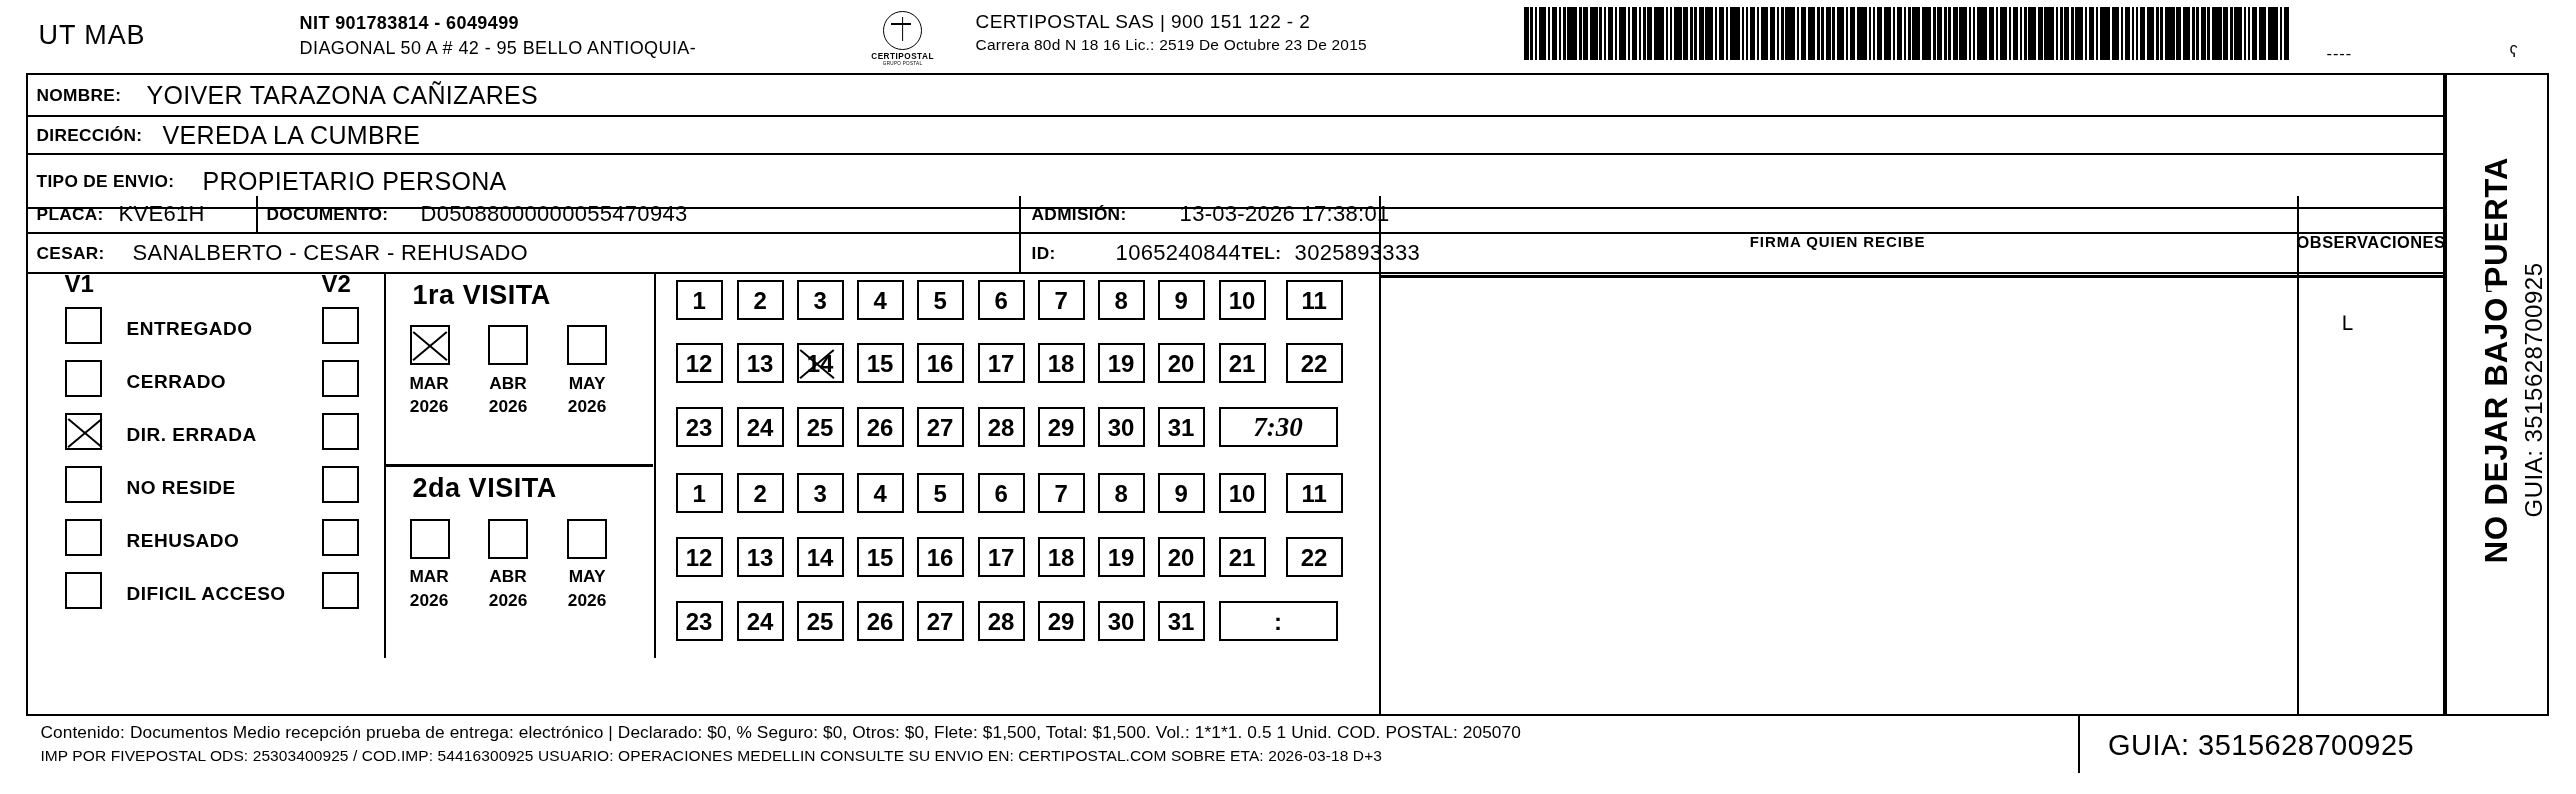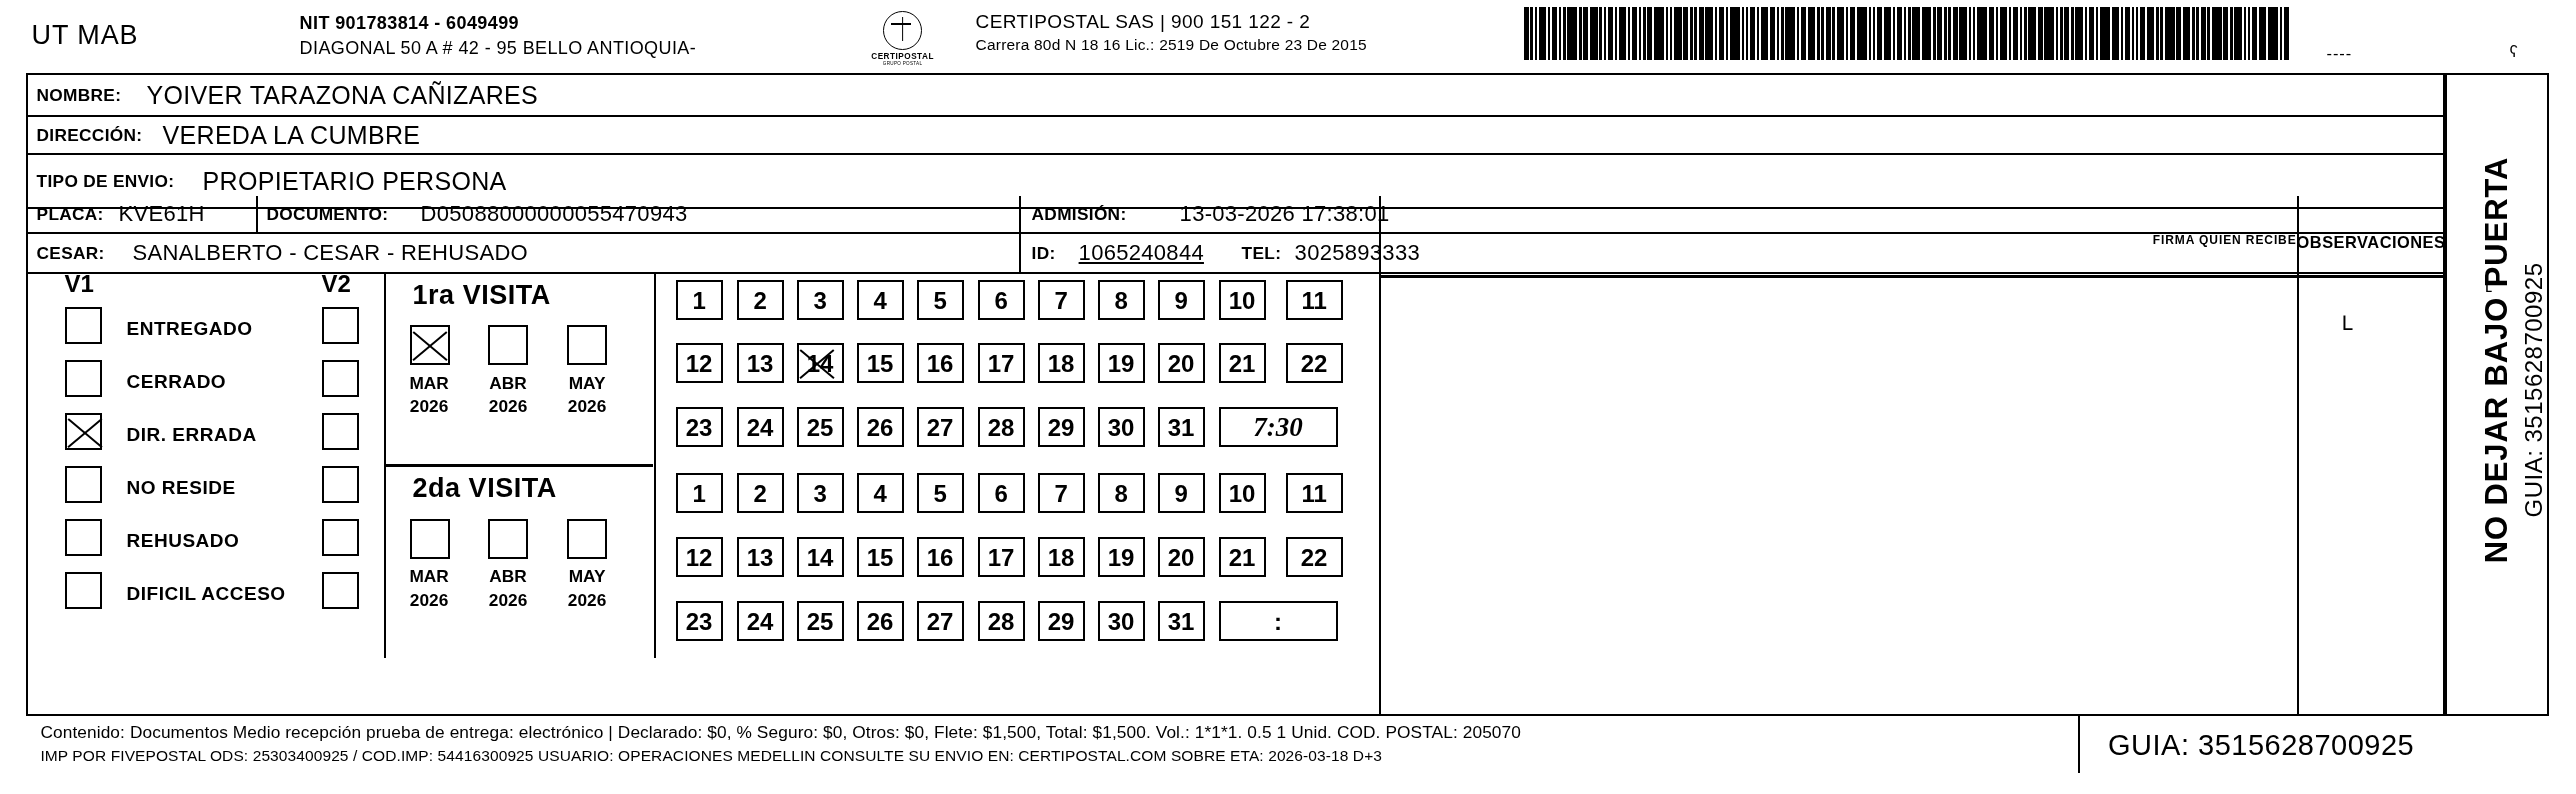--- a/index.html
+++ b/index.html
@@ -1,21 +1,21 @@
 <!DOCTYPE html>
 <html style="font-size:14.6px"><head>
 <meta charset="utf-8">
 <style>
   html,body{margin:0;padding:0;background:#fff;}
   body{font-family:"Liberation Sans",sans-serif;color:#000;}
   .page{position:relative;width:2576px;height:794px;background:#fff;overflow:hidden;}
 
   
   .header{position:absolute;left:25.6px;top:7.3px;width:2520px;height:64px;}
-  .hdr-ut{position:absolute;left:6px;top:12.8px;font-size:27px;letter-spacing:0.9px;}
+  .hdr-ut{position:absolute;left:13px;top:12.8px;font-size:27px;letter-spacing:0.9px;}
   .hdr-nit{position:absolute;left:274px;top:5.5px;font-size:18px;letter-spacing:0.4px;font-weight:bold;}
   .hdr-dir{position:absolute;left:274px;top:31px;font-size:18px;letter-spacing:0.4px;}
   .hdr-logo{position:absolute;left:822px;top:3.7px;width:110px;text-align:center;}
   .hdr-logo .circ{width:37px;height:37px;border:1.8px solid #000;border-radius:50%;margin:0 auto;position:relative;}
   .hdr-logo .circ:after{content:"";position:absolute;left:50%;top:5.5px;width:1.8px;height:24px;background:#000;transform:translateX(-50%);}
   .hdr-logo .circ:before{content:"";position:absolute;left:7.3px;top:11px;width:20px;height:1.8px;background:#000;}
   .hdr-logo .lname{font-size:8.2px;font-weight:bold;margin-top:1.8px;letter-spacing:0.5px;}
   .hdr-logo .lsub{font-size:4.6px;letter-spacing:0.3px;}
   .hdr-cert{position:absolute;left:950px;top:3.7px;font-size:19px;letter-spacing:0.4px;}
   .hdr-carrera{position:absolute;left:950px;top:29px;font-size:15.5px;letter-spacing:0.2px;}
@@ -41,21 +41,21 @@
   .r-tipo{top:80px;height:54px;}
   .r-placa{top:121px;height:38px;}
   .r-ciudad{top:159px;height:40px;}
 
   .cellpad{position:absolute;top:50%;transform:translateY(-50%);}
 
   .vdiv{position:absolute;width:2.7px;background:#000;}
 
   
   .firma-col{position:absolute;left:1351px;top:121px;width:1064px;bottom:0;}
-  .firma-title{position:absolute;top:37px;width:100%;text-align:right;font-size:12px;font-weight:bold;letter-spacing:0.9px;}
+  .firma-title{position:absolute;top:37px;width:100%;text-align:center;font-size:15px;font-weight:bold;letter-spacing:0.9px;}
   .obs-title{position:absolute;top:37px;width:100%;text-align:left;font-size:16.4px;font-weight:bold;letter-spacing:0.5px;}
 
   
   .checkarea{position:absolute;left:0;top:199px;width:100%;height:384px;}
   .cbox{width:37px;height:37px;border:2.7px solid #000;box-sizing:border-box;position:absolute;}
   .v1v2{position:absolute;font-size:24px;font-weight:bold;}
   .citem{position:absolute;font-size:19px;font-weight:bold;letter-spacing:0.5px;}
 
   .xmark{position:absolute;left:0;top:0;width:100%;height:100%;}
   .xmark:before,.xmark:after{content:"";position:absolute;left:-3.7px;top:50%;width:44px;height:2.3px;background:#000;}
@@ -255,21 +255,21 @@
       <span class="lbl cellpad" style="left:1004px;">ADMISIÓN:</span>
       <span class="val-s cellpad" style="left:1152px;">13-03-2026 17:38:01</span>
       <div class="vdiv" style="left:228px;top:0;height:38px;"></div>
       <div class="vdiv" style="left:991px;top:0;height:38px;"></div>
     </div>
 
     <div class="row r-ciudad">
       <span class="lbl cellpad" style="left:9px;">CESAR:</span>
       <span class="val-s cellpad" style="left:105px;">SANALBERTO - CESAR - REHUSADO</span>
       <span class="lbl cellpad" style="left:1004px;">ID:</span>
-      <span class="val-s cellpad" style="left:1051px;text-decoration:underline;">1065240844</span>
+      <span class="val-s cellpad" style="left:1088px;">1065240844</span>
       <span class="lbl cellpad" style="left:1214px;">TEL:</span>
       <span class="val-s cellpad" style="left:1267px;">3025893333</span>
       <div class="vdiv" style="left:991px;top:0;height:40px;"></div>
     </div>
 
     <div class="firma-col">
       <div class="vdiv" style="left:0;top:0;bottom:0;height:519px;"></div>
       <div class="vdiv" style="left:918px;top:0;height:519px;"></div>
       <div class="firma-title" style="left:0;width:918px;">FIRMA QUIEN RECIBE</div>
       <div class="obs-title" style="left:918px;width:146px;">OBSERVACIONES</div>

